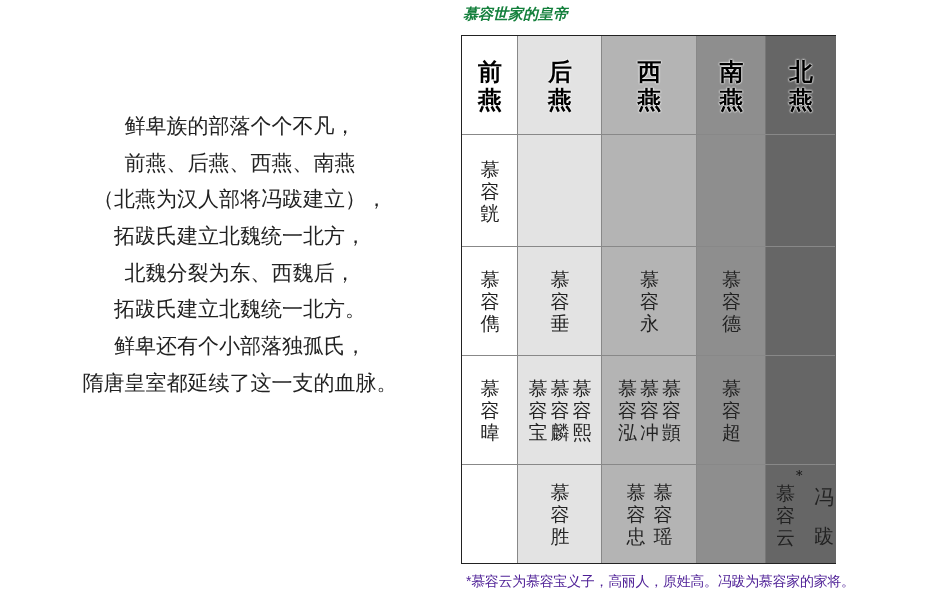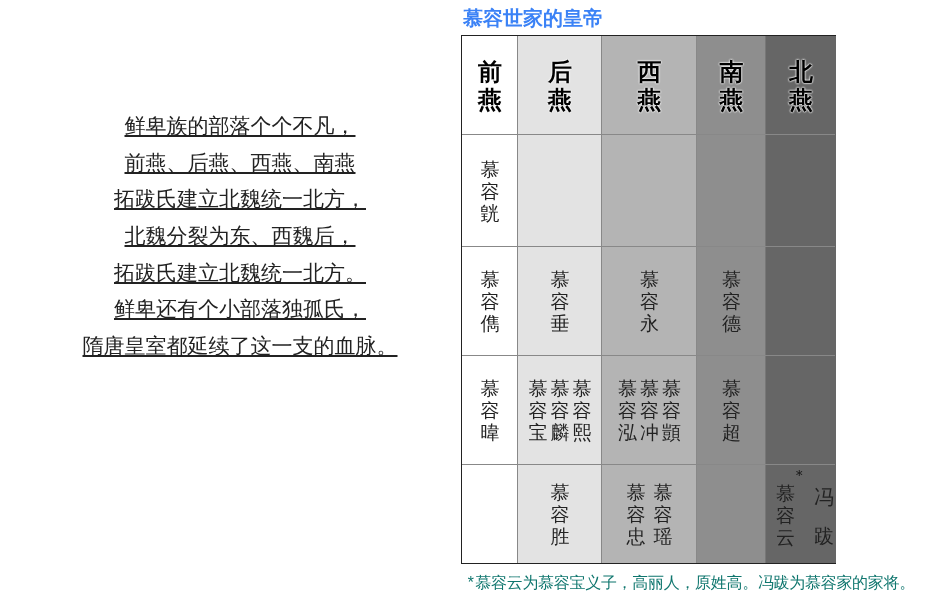--- a/index.html
+++ b/index.html
@@ -1,38 +1,39 @@
 <!DOCTYPE html>
 <html><head>
   <meta charset="utf-8">
   <style>
     html, body { margin: 0; padding: 0; background: #ffffff; }
     body { width: 950px; height: 600px; position: relative; overflow: hidden; font-family: "DejaVu Serif", serif; }
-    .poem { position: absolute; left: 40px; top: 108px; width: 400px; text-align: center; font-family: "DejaVu Sans", sans-serif; font-size: 21px; color: #222; text-decoration: underline; }
+    .poem { position: absolute; left: 40px; top: 108px; width: 400px; text-align: center; font-family: "DejaVu Sans", sans-serif; font-size: 21px; color: #222; }
     .poem .line { height: 36.7px; line-height: 36.7px; white-space: nowrap; }
-    .title { position: absolute; left: 463px; top: 5px; font-size: 20px; font-weight: bold; color: #3b82f6; font-family: "DejaVu Serif", serif; }
+    .title { position: absolute; left: 463px; top: 5px; font-size: 15px; font-weight: bold; color: #15803d; font-family: "DejaVu Serif", serif; font-style: italic; }
     .grid { position: absolute; left: 461px; top: 35px; width: 375px; height: 529px; border: 1.5px solid #222; box-sizing: border-box; }
     .col { position: absolute; top: 0; bottom: 0; }
     .hline { position: absolute; height: 1px; background: #7a7a7a; }
     .vline { position: absolute; width: 1px; background: #7a7a7a; top: 0; bottom: 0; }
     .head { position: absolute; top: 0; height: 99px; display: flex; flex-direction: column; align-items: center; justify-content: center; font-family: "DejaVu Sans", sans-serif; font-weight: bold; font-size: 24px; line-height: 28px; color: #000; }
     .head.outline span { color: #000; text-shadow: 0 0 2px #fff, 0 0 2px #fff, 0 0 1px #fff; }
     .cell { position: absolute; display: flex; flex-direction: row-reverse; justify-content: center; align-items: center; gap: 4px; }
     .name { display: flex; flex-direction: column; align-items: center; font-family: "DejaVu Serif", serif; font-size: 19px; line-height: 22px; color: #222; }
     .name span { display: block; }
     .feng { position: absolute; display: flex; flex-direction: column; justify-content: space-between; font-family: "DejaVu Serif", serif; font-size: 20px; color: #222; }
     .star { position: absolute; font-size: 13px; color: #111; }
-    .footnote { position: absolute; left: 466px; top: 573px; font-family: Liberation Mono, monospace; font-size: 16px; color: #0f766e; white-space: nowrap; letter-spacing: -0.3px; }
+    .footnote { position: absolute; left: 466px; top: 573px; font-family: Liberation Sans, sans-serif; font-size: 14px; color: #4c1d95; white-space: nowrap; letter-spacing: -0.3px; }
   </style>
 </head>
 <body>
 
 <div class="poem">
   <div class="line">鲜卑族的部落个个不凡，</div>
   <div class="line">前燕、后燕、西燕、南燕</div>
+  <div class="line">（北燕为汉人部将冯跋建立），</div>
   <div class="line">拓跋氏建立北魏统一北方，</div>
   <div class="line">北魏分裂为东、西魏后，</div>
   <div class="line">拓跋氏建立北魏统一北方。</div>
   <div class="line">鲜卑还有个小部落独孤氏，</div>
   <div class="line">隋唐皇室都延续了这一支的血脉。</div>
 </div>
 
 <div class="title">慕容世家的皇帝</div>
 
 <div class="grid">

